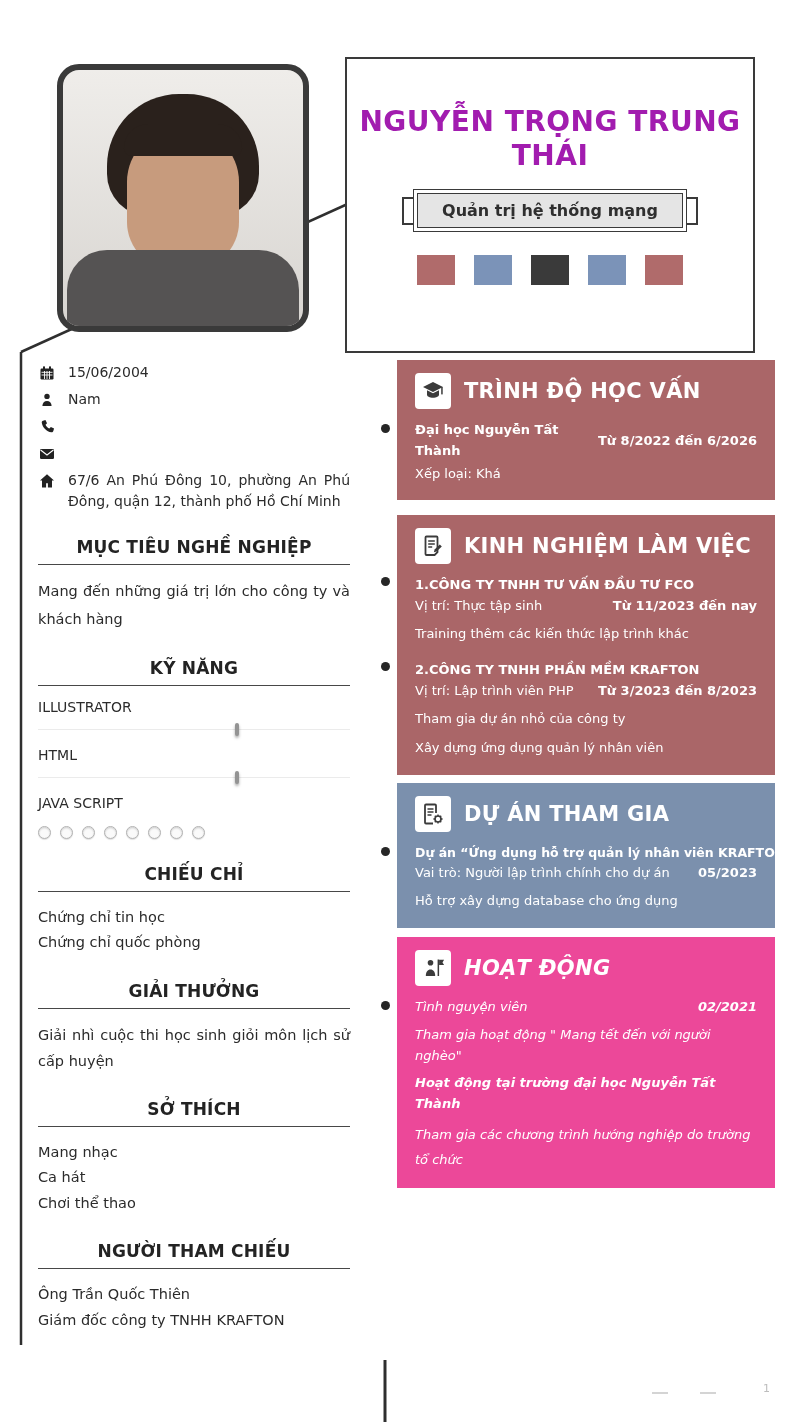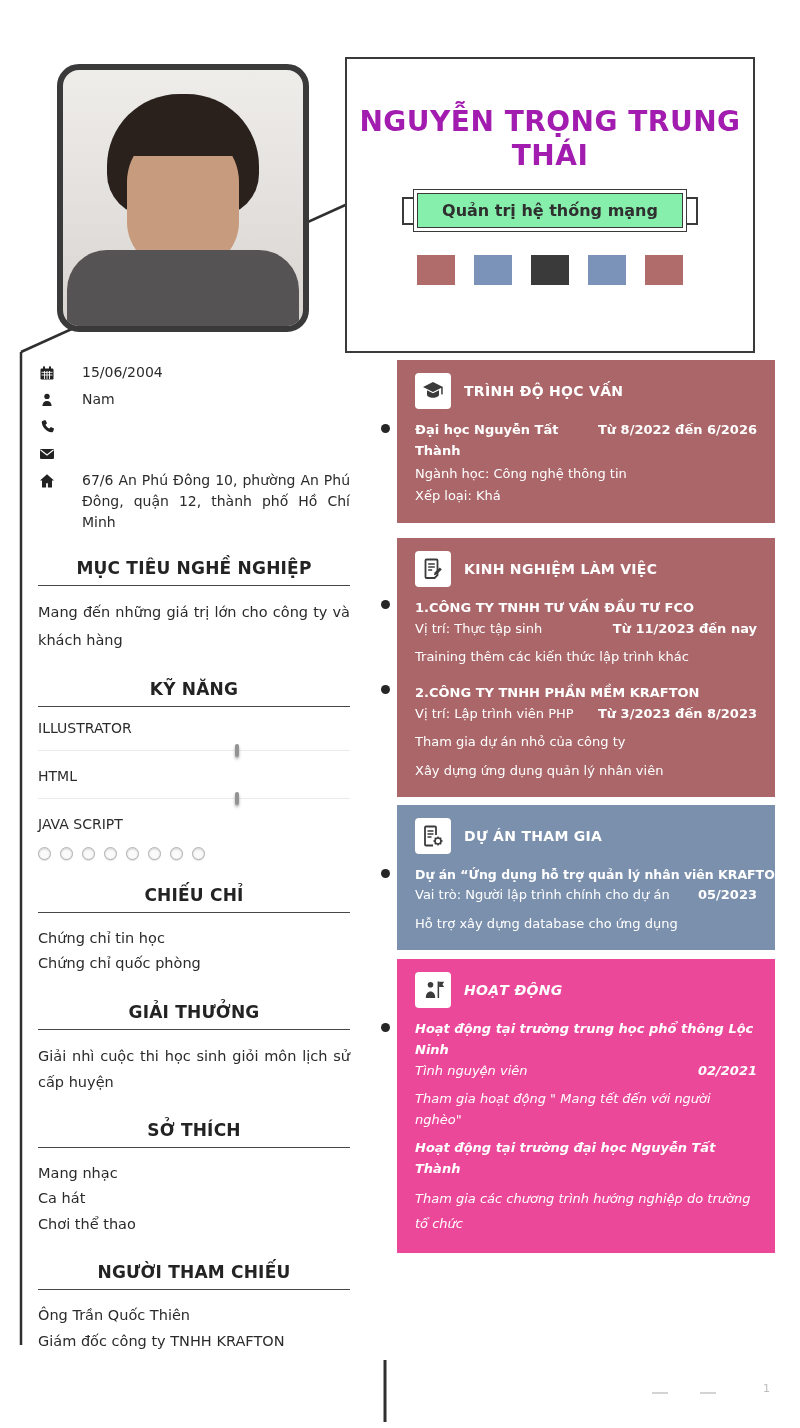--- a/index.html
+++ b/index.html
@@ -30,31 +30,31 @@
                   border:2px solid #3a3a3a; z-index:2; display:flex; flex-direction:column;
                   align-items:center; padding-top:46px; background:#fff; }
   .name { font-size:28px; font-weight:bold; color:#a21caf; text-align:center;
           line-height:1.22; letter-spacing:.5px; }
   .badge-wrap { position:relative; margin-top:20px; }
   .badge-wrap::before, .badge-wrap::after { content:""; position:absolute; top:50%;
           transform:translateY(-50%); width:9px; height:24px; }
   .badge-wrap::before { left:-15px; border-left:2px solid #3a3a3a; border-top:2px solid #3a3a3a; border-bottom:2px solid #3a3a3a; }
   .badge-wrap::after  { right:-15px; border-right:2px solid #3a3a3a; border-top:2px solid #3a3a3a; border-bottom:2px solid #3a3a3a; }
   .badge { border:1px solid #3a3a3a; box-shadow:0 0 0 3px #fff, 0 0 0 4px #3a3a3a;
-           padding:7px 24px; font-size:16px; font-weight:bold; color:#2f2f2f; background:#86efac; }
+           padding:7px 24px; font-size:16px; font-weight:bold; color:#2f2f2f; background:#e5e5e5; }
   .palette { display:flex; gap:19px; margin-top:27px; }
   .swatch { width:38px; height:30px; }
 
   
   .left-col { position:absolute; left:38px; top:362px; width:312px; z-index:2; }
   .l-section + .l-section { margin-top:25px; }
   .l-heading { font-size:17px; font-weight:bold; text-align:center; color:#232323;
                padding-bottom:7px; border-bottom:1.5px solid #474747; margin-bottom:13px;
                letter-spacing:.2px; }
-  .contact-row { display:flex; align-items:flex-start; gap:26px; min-height:27px;
+  .contact-row { display:flex; align-items:flex-start; gap:12px; min-height:27px;
                  font-size:14px; line-height:1.5; }
   .contact-icon { width:18px; flex:none; display:flex; justify-content:center; padding-top:3px; }
   .contact-value { flex:1; text-align:justify; }
   .objective-text { font-size:14.5px; line-height:1.9; text-align:justify; }
   .skill-label { font-size:14px; }
   .rail { position:relative; height:1px; background:#ebebeb; margin:14px 0 17px; }
   .handle { position:absolute; left:63%; top:-6px; width:4px; height:13px; border-radius:2px;
             background:#939393; box-shadow:0 2px 3px rgba(0,0,0,.35); }
   .dots { display:flex; gap:9px; margin:15px 0 4px; }
   .dot { width:13px; height:13px; border-radius:50%; border:1px solid #b3b3b3;
@@ -65,22 +65,22 @@
   
   .right-col { position:absolute; left:397px; top:360px; width:378px; z-index:2; }
   .r-box { position:relative; color:#fff; padding:13px 18px 16px; }
   .box-edu { min-height:138px; margin-bottom:15px; }
   .box-exp { min-height:252px; margin-bottom:8px; }
   .box-proj{ min-height:144px; margin-bottom:9px; }
   .box-act { min-height:222px; }
   .r-head { display:flex; align-items:center; gap:13px; margin-bottom:11px; }
   .icon-chip { width:36px; height:36px; background:#fff; border-radius:4px; flex:none;
                display:flex; align-items:center; justify-content:center; }
-  .r-title { font-size:14px; font-weight:bold; letter-spacing:.3px; }
-  .r-row { display:flex; justify-content:space-between; align-items:flex-start; gap:12px;
+  .r-title { font-size:21px; font-weight:bold; letter-spacing:.3px; }
+  .r-row { display:flex; justify-content:space-between; align-items:center; gap:12px;
            font-size:13px; line-height:1.55; }
   .period { font-weight:bold; white-space:nowrap; }
   .r-strong { font-weight:bold; font-size:13px; line-height:1.6; }
   .nowrap { white-space:nowrap; }
   .r-line { font-size:13px; line-height:1.6; margin-top:2px; }
   .r-detail { margin-top:8px; }
   .job2 { margin-top:15px; }
   .act2 { margin-top:7px; }
   .t-dot { position:absolute; left:-16px; width:9px; height:9px; border-radius:50%;
            background:#262626; }
@@ -246,21 +246,20 @@
               <path d="M6 11.2v4.6c0 1.6 2.7 3 6 3s6-1.4 6-3v-4.6l-6 3z"></path>
               <rect x="20.2" y="8" width="1.5" height="7.4"></rect>
             </svg>
         </span>
         <h2 class="r-title">TRÌNH ĐỘ HỌC VẤN</h2>
       </div>
       <div class="r-row">
         <span class="r-strong">Đại học Nguyễn Tất Thành</span>
         <span class="period">Từ 8/2022 đến 6/2026</span>
       </div>
-      <div class="r-line">Ngành học: Công nghệ thông tin</div>
       <div class="r-line">Xếp loại: Khá</div>
     </section>
 
     <section class="r-box box-exp" style="background: rgb(170, 102, 104);">
       <span class="t-dot" style="top:62px"></span>
       <span class="t-dot" style="top:147px"></span>
       <div class="r-head">
         <span class="icon-chip">
           <svg width="24" height="24" viewBox="0 0 24 24">
               <path d="M5.5 2.5h10a1 1 0 0 1 1 1v14.6l-2.9 2.9H5.5a1 1 0 0 1-1-1V3.5a1 1 0 0 1 1-1z" fill="none" stroke="#3b3b3b" stroke-width="1.8"></path>
@@ -318,21 +317,20 @@
           <svg width="24" height="24" viewBox="0 0 24 24" fill="#3b3b3b">
               <circle cx="9.5" cy="6.8" r="2.8"></circle>
               <path d="M4.8 20c0-4 2-6.4 4.7-6.4S14.2 16 14.2 20z"></path>
               <rect x="16.6" y="3.5" width="1.5" height="16.5"></rect>
               <path d="M18.1 3.8h5l-1.6 2.6 1.6 2.6h-5z"></path>
             </svg>
         </span>
         <h2 class="r-title">HOẠT ĐỘNG</h2>
       </div>
       <div>
-        <div class="r-strong">Hoạt động tại trường trung học phổ thông Lộc Ninh</div>
         <div class="r-row">
           <span>Tình nguyện viên</span>
           <span class="period">02/2021</span>
         </div>
         <div class="r-line r-detail">Tham gia hoạt động " Mang tết đến với người nghèo"</div>
       </div>
       <div class="act2">
         <div class="r-strong">Hoạt động tại trường đại học Nguyễn Tất Thành</div>
         <div class="r-line r-detail" style="line-height:1.9">Tham gia các chương trình hướng nghiệp do trường tổ chức</div>
       </div>

